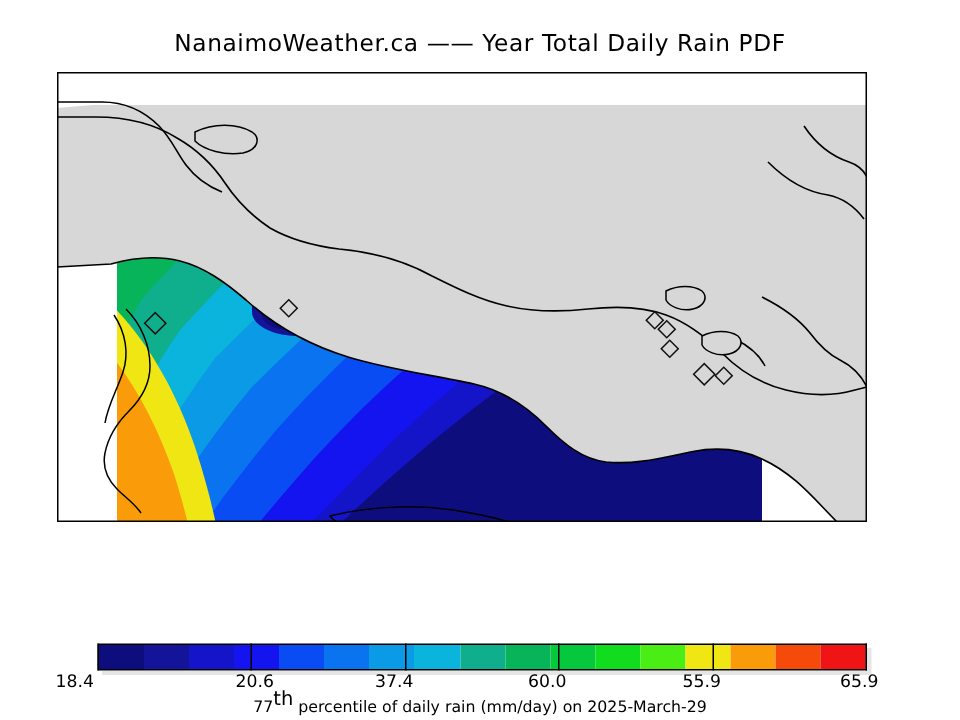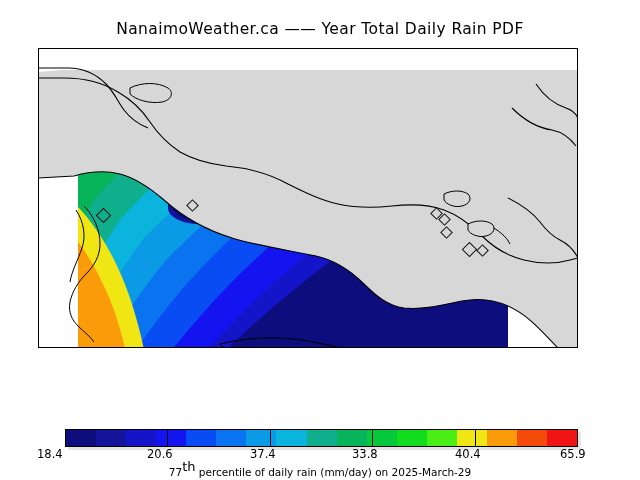--- a/index.html
+++ b/index.html
@@ -170,19 +170,19 @@
     <div style="background: rgb(240, 20, 20); flex: 1 1 0px;"></div>
   </div>
 <div class="cbtick" style="left:65px;"></div>
 <div class="cbtick" style="left:167px;"></div>
 <div class="cbtick" style="left:270px;"></div>
 <div class="cbtick" style="left:372px;"></div>
 <div class="cbtick" style="left:475px;"></div>
 <div class="cbtick" style="left:577px;"></div>
 
 <div class="cblabel" style="left:37px;">18.4</div>
-<div class="cblabel" style="left:147px;text-align:right;">20.6</div>
+<div class="cblabel" style="left:157px;text-align:right;">20.6</div>
 <div class="cblabel" style="left:250px;">37.4</div>
-<div class="cblabel" style="left:352px;">33.8</div>
-<div class="cblabel" style="left:455px;">40.4</div>
+<div class="cblabel" style="left:352px;">60.0</div>
+<div class="cblabel" style="left:455px;">55.9</div>
 <div class="cblabel" style="left:560px;">65.9</div>
 
 <div id="cbcaption"><span>77</span><sup>th</sup><span> percentile of daily rain (mm/day) on 2025-March-29</span></div>
 
 </body></html>

